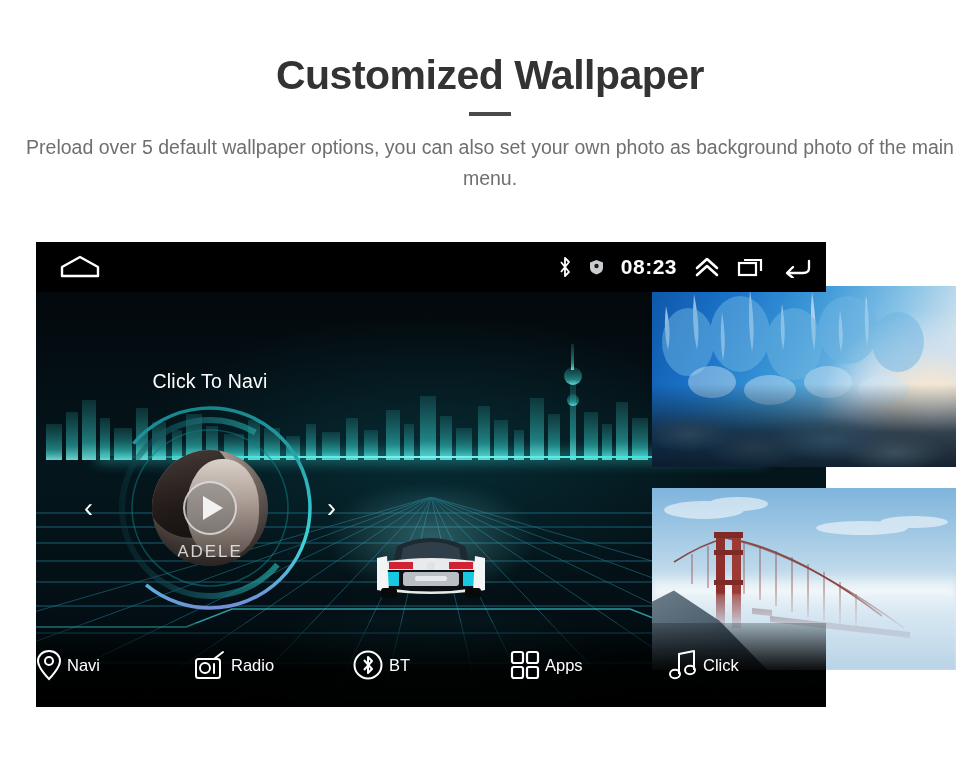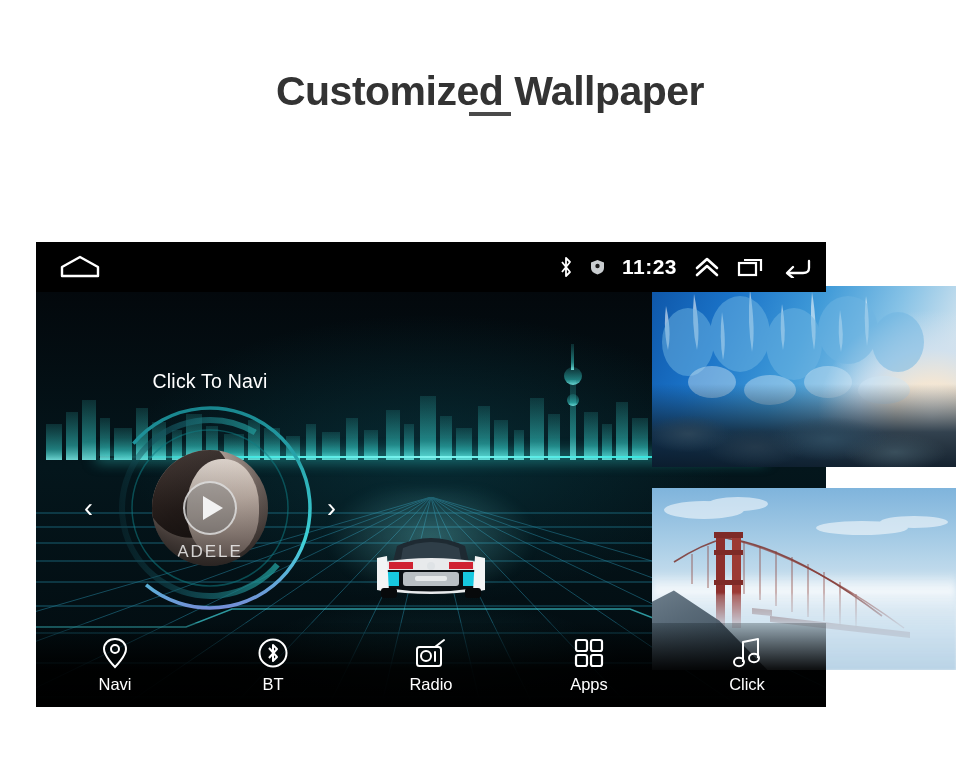--- a/index.html
+++ b/index.html
@@ -10,21 +10,20 @@
     overflow: hidden;
   }
   .page { position: relative; width: 980px; height: 758px; background:#fff; }
 
   
   .headline {
     position: absolute; top: 52px; left: 0; width: 980px;
     text-align: center;
     font-size: 41px; font-weight: bold; letter-spacing: -0.5px;
     color: #333333;
-    margin-top: 16px;
   }
   .divider {
     position: absolute; top: 112px; left: 50%; margin-left: -21px;
     width: 42px; height: 4px; background: #4a4a4a;
   }
   .subtitle {
     position: absolute; top: 132px; left: 50%; margin-left: -465px;
     width: 930px; text-align: center;
     font-size: 19.5px; line-height: 31px; color: #6f6f6f;
   }
@@ -142,21 +141,21 @@
   }
   .gauge { position: absolute; right: -18px; top: 185px; width: 160px; height: 160px; }
 
   
   .bottomnav {
     position: absolute; left: 0; bottom: 0; width: 100%; height: 84px;
     display: flex; align-items: center; z-index: 5;
     background: linear-gradient(180deg, rgba(2,14,18,.25) 0%, rgba(0,0,0,.92) 55%, #000 100%);
   }
   .navitem {
-    flex: 1; display: flex; flex-direction: column; align-items: center; gap: 5px; text-decoration: underline;
+    flex: 1; display: flex; flex-direction: row; align-items: center; gap: 5px; text-decoration: underline;
   }
   .navitem .ico { height: 34px; display: flex; align-items: center; justify-content: center; }
   .navitem .lbl { color: #fff; font-size: 16.5px; }
   .nav-crease {
     position: absolute; left: 0; bottom: 78px; width: 100%; height: 22px;
     pointer-events: none;
   }
 
   
   .thumb { position: absolute; overflow: hidden; background: #0a1a2a; }
@@ -200,20 +199,21 @@
     opacity: .92;
   }
 </style>
 </head>
 <body>
 
 <div class="page">
 
   <div class="headline">Customized Wallpaper</div>
   <div class="divider"></div>
+  <div class="subtitle">Preload over 5 default wallpaper options, you can also set your own photo as background photo of the main menu.</div>
 
   <div class="device">
 
     <div class="ui-bg">
 
       <div class="skyline">
         <svg width="790" height="120" viewBox="0 0 790 120" preserveAspectRatio="none">
           <defs>
             <linearGradient id="skyG" x1="0" y1="0" x2="0" y2="1">
               <stop offset="0%" stop-color="#2ea8a6" stop-opacity=".20"></stop>
@@ -406,21 +406,21 @@
           <svg width="14" height="22" viewBox="0 0 14 22">
             <path d="M3 6 L11 16 L7 20 L7 2 L11 6 L3 16" fill="none" stroke="#fff" stroke-width="1.8" stroke-linejoin="round"></path>
           </svg>
         </span>
         <span class="sb-ico">
           <svg width="15" height="16" viewBox="0 0 15 16">
             <path d="M7.5 1 L14 3.5 L14 9 Q14 13.5 7.5 15.5 Q1 13.5 1 9 L1 3.5 Z" fill="#c9cdd0"></path>
             <circle cx="7.5" cy="7" r="2.2" fill="#1a1a1a"></circle>
           </svg>
         </span>
-        <span class="sb-time">11:23</span>
+        <span class="sb-time">08:23</span>
         <span class="sb-ico">
           <svg width="26" height="22" viewBox="0 0 26 22">
             <path d="M3 12 L13 3 L23 12" fill="none" stroke="#fff" stroke-width="2.6" stroke-linecap="round" stroke-linejoin="round"></path>
             <path d="M3 19 L13 10 L23 19" fill="none" stroke="#fff" stroke-width="2.6" stroke-linecap="round" stroke-linejoin="round"></path>
           </svg>
         </span>
         <span class="sb-ico">
           <svg width="28" height="22" viewBox="0 0 28 22">
             <rect x="2" y="7" width="17" height="12" fill="none" stroke="#fff" stroke-width="2.2"></rect>
             <path d="M7 4 L24 4 L24 15" fill="none" stroke="#fff" stroke-width="2.2"></path>
@@ -443,42 +443,42 @@
     <div class="bottomnav">
 
       <div class="navitem">
         <span class="ico">
           <svg width="26" height="32" viewBox="0 0 26 32">
             <path d="M13 2 C6.4 2 2 6.6 2 12 C2 19 13 30 13 30 C13 30 24 19 24 12 C24 6.6 19.6 2 13 2 Z" fill="none" stroke="#fff" stroke-width="2"></path>
             <circle cx="13" cy="12" r="4" fill="none" stroke="#fff" stroke-width="2"></circle>
           </svg>
         </span>
         <span class="lbl">Navi</span>
-      </div>
-
-      <div class="navitem">
-        <span class="ico">
-          <svg width="32" height="32" viewBox="0 0 32 32">
-            <circle cx="16" cy="16" r="13.5" fill="none" stroke="#fff" stroke-width="2"></circle>
-            <path d="M12 11 L20 20 L16 24 L16 8 L20 12 L12 21" fill="none" stroke="#fff" stroke-width="2" stroke-linejoin="round"></path>
-          </svg>
-        </span>
-        <span class="lbl">BT</span>
       </div>
 
       <div class="navitem">
         <span class="ico">
           <svg width="32" height="30" viewBox="0 0 32 30">
             <rect x="2" y="9" width="24" height="19" rx="2.5" fill="none" stroke="#fff" stroke-width="2"></rect>
             <circle cx="11" cy="18" r="5" fill="none" stroke="#fff" stroke-width="2"></circle>
             <line x1="20" y1="14" x2="20" y2="23" stroke="#fff" stroke-width="2" stroke-linecap="round"></line>
             <line x1="20" y1="9" x2="29" y2="2" stroke="#fff" stroke-width="2" stroke-linecap="round"></line>
           </svg>
         </span>
         <span class="lbl">Radio</span>
+      </div>
+
+      <div class="navitem">
+        <span class="ico">
+          <svg width="32" height="32" viewBox="0 0 32 32">
+            <circle cx="16" cy="16" r="13.5" fill="none" stroke="#fff" stroke-width="2"></circle>
+            <path d="M12 11 L20 20 L16 24 L16 8 L20 12 L12 21" fill="none" stroke="#fff" stroke-width="2" stroke-linejoin="round"></path>
+          </svg>
+        </span>
+        <span class="lbl">BT</span>
       </div>
 
       <div class="navitem">
         <span class="ico">
           <svg width="30" height="30" viewBox="0 0 30 30">
             <rect x="2" y="2" width="11" height="11" rx="2" fill="none" stroke="#fff" stroke-width="2.2"></rect>
             <rect x="17" y="2" width="11" height="11" rx="2" fill="none" stroke="#fff" stroke-width="2.2"></rect>
             <rect x="2" y="17" width="11" height="11" rx="2" fill="none" stroke="#fff" stroke-width="2.2"></rect>
             <rect x="17" y="17" width="11" height="11" rx="2" fill="none" stroke="#fff" stroke-width="2.2"></rect>
           </svg>

